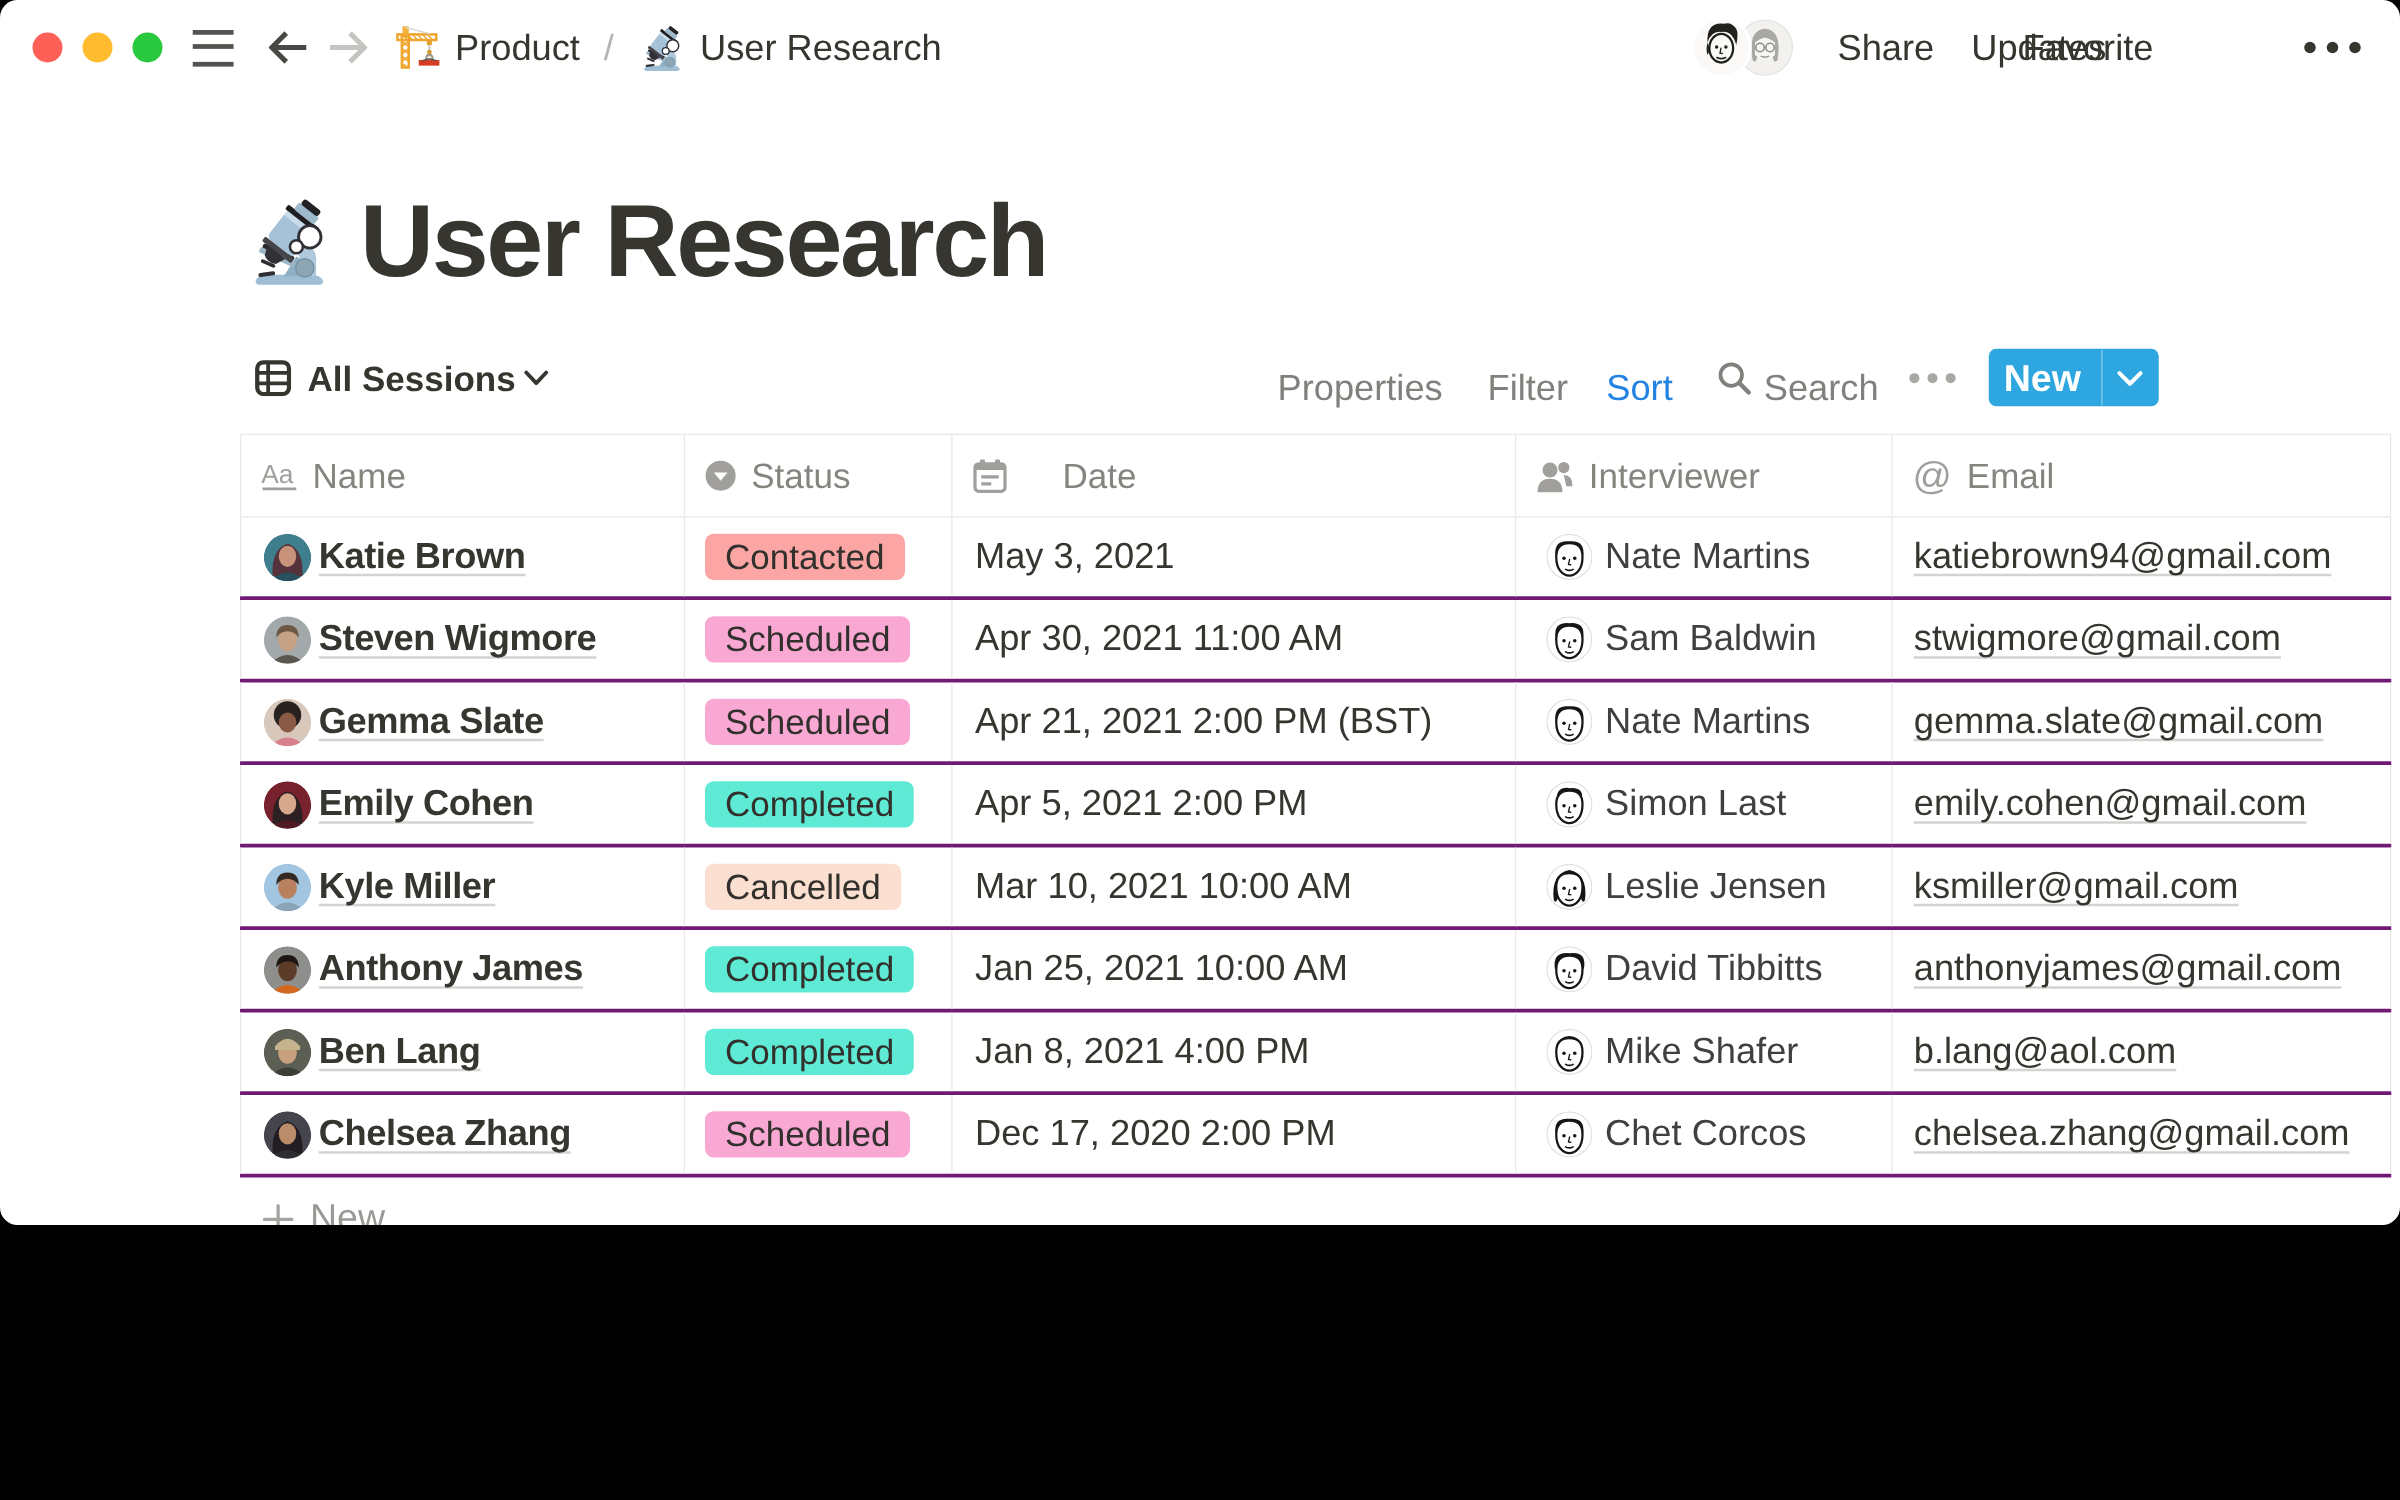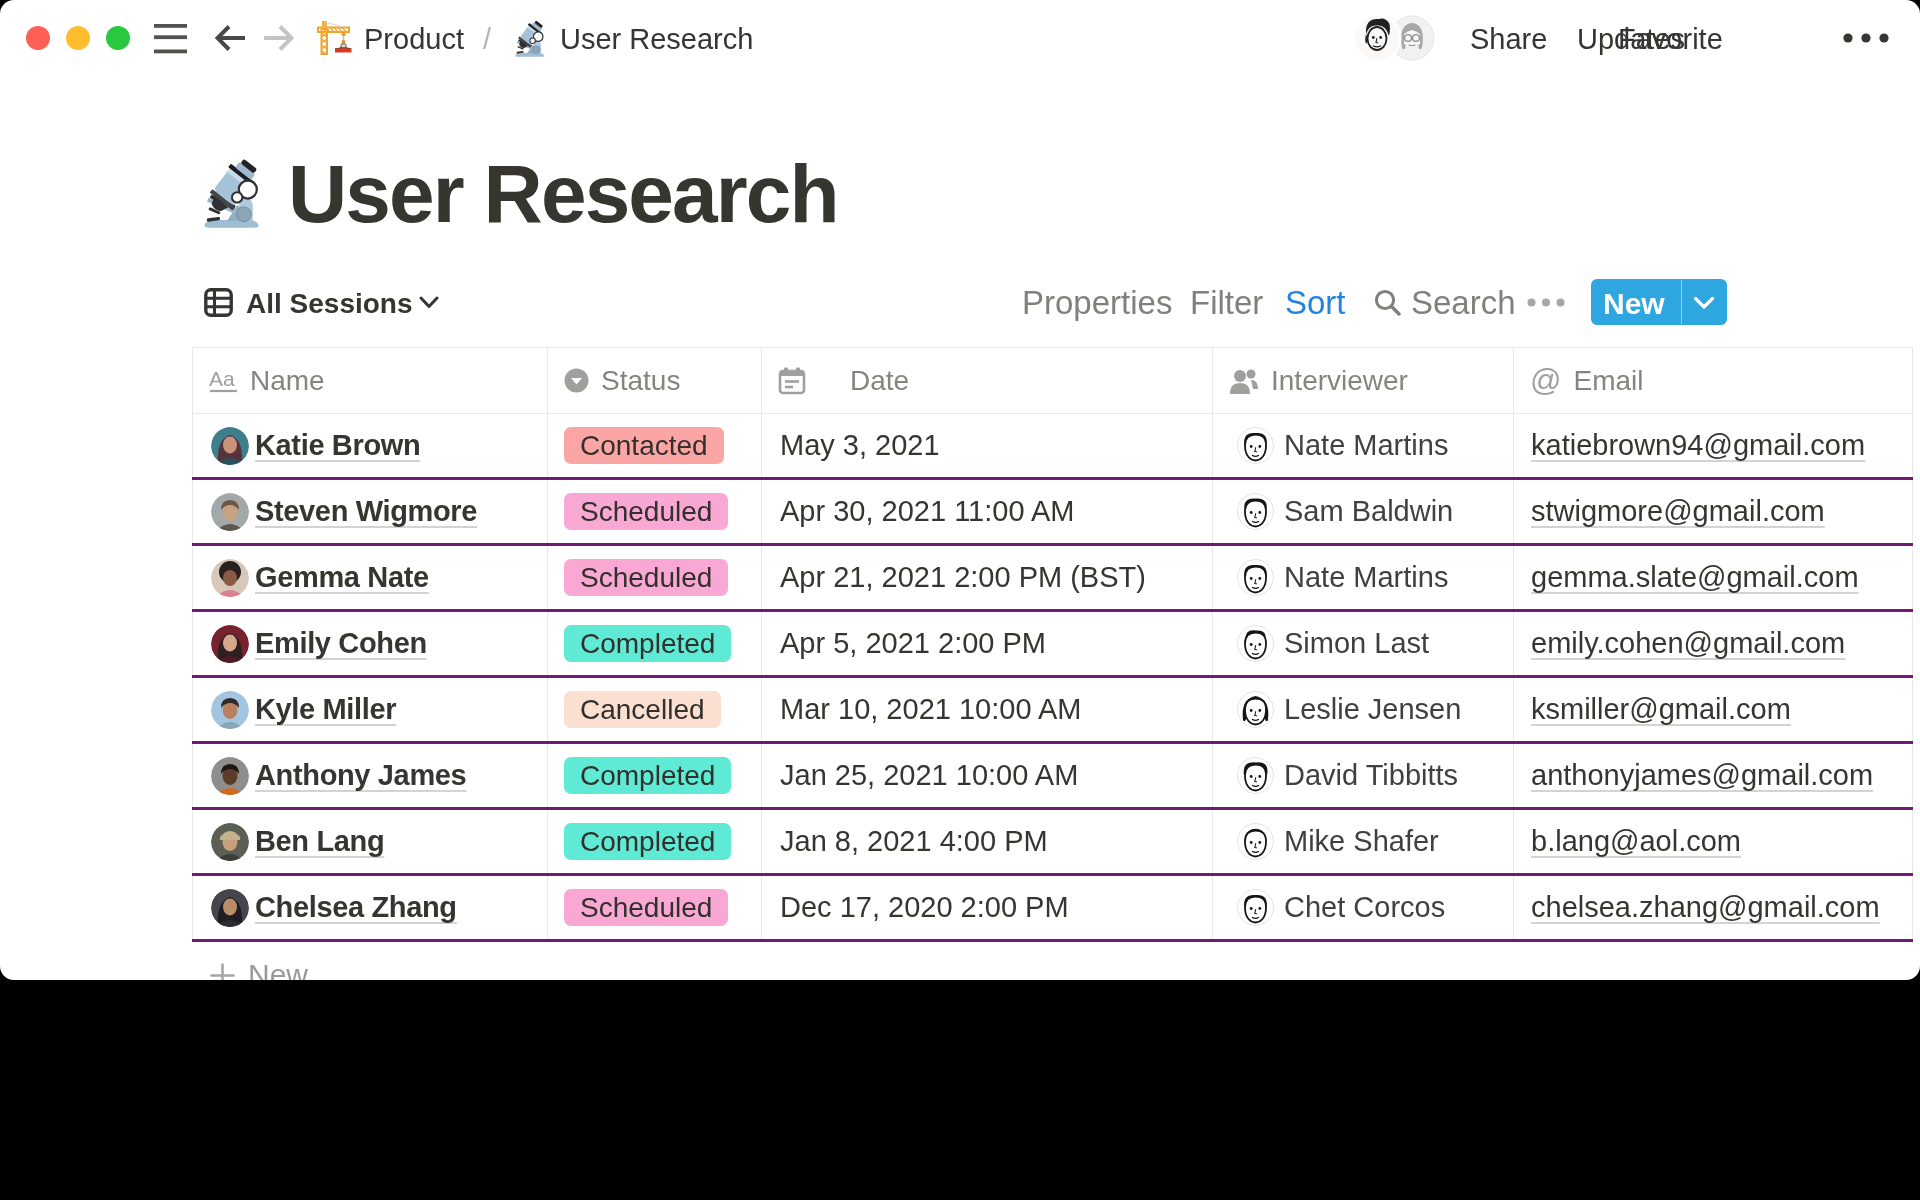--- a/index.html
+++ b/index.html
@@ -4,21 +4,21 @@
 <style>
 * { margin:0; padding:0; box-sizing:border-box; }
 html,body { width:1920px; height:1200px; background:#000; font-family:"Liberation Sans",sans-serif; overflow:hidden; }
 .win { position:absolute; left:0; top:0; width:1920px; height:980px; background:#fff; border-radius:14px; overflow:hidden; color:#37352f; }
 .abs { position:absolute; }
 
 .tl { position:absolute; top:26px; width:24px; height:24px; border-radius:50%; }
 .menuTxt { position:absolute; top:23px; font-size:29px; color:#37352f; }
 .crumb { position:absolute; top:23px; font-size:29px; color:#37352f; }
 
-.tbTxt { position:absolute; top:284px; font-size:33px; color:#81807c; }
+.tbTxt { position:absolute; top:295px; font-size:29px; color:#81807c; }
 
 .tbl { position:absolute; left:192px; top:347px; width:1721px; }
 .hrow { display:flex; height:67px; border-top:1px solid #e8e8e6; border-bottom:1px solid #e8e8e6; color:#7f7e7a; }
 .trow { display:flex; height:66px; border-bottom:3px solid #701a75; }
 .c1 { width:356px; } .c2 { width:214px; } .c3 { width:451px;gap:32px; } .c4 { width:301px; } .c5 { width:399px; }
 .cell { border-right:1px solid #e8e8e6; display:flex; align-items:center; position:relative; }
 .cell.first { border-left:1px solid #e8e8e6; }
 .hcell { font-size:28px; color:#85847f; }
 .hic { margin-left:16px; margin-right:12px; flex:none; }
 .nm { text-decoration-skip-ink:none; font-weight:bold; font-size:29px; letter-spacing:-0.35px; color:#37352f; text-decoration:underline; text-decoration-color:rgba(55,53,47,0.22); text-decoration-thickness:1.5px; text-underline-offset:5px; }
@@ -274,21 +274,21 @@
         </div>
 </div>
 <div class="trow">
 <div class="cell first c1">
           <svg class="av" viewBox="0 0 38 38">
             <circle cx="19" cy="19" r="19" fill="#d8c8bc"></circle>
             <circle cx="19" cy="13" r="11" fill="#27211f"></circle>
             <ellipse cx="19" cy="19" rx="7" ry="8" fill="#8a5a44"></ellipse>
             <path d="M5 38 Q19 24 33 38 Z" fill="#d9808f"></path>
           </svg>
-          <span class="nm">Gemma Nate</span>
+          <span class="nm">Gemma Slate</span>
         </div>
 <div class="cell c2">
           <span class="pill p-blue">Scheduled</span>
         </div>
 <div class="cell c3">
           <span class="dt">Apr 21, 2021 2:00 PM (BST)</span>
         </div>
 <div class="cell c4">
           <svg class="iav" viewBox="0 0 37 37">
             <circle cx="18.5" cy="18.5" r="18" fill="#fff" stroke="#dededc" stroke-width="1"></circle>

